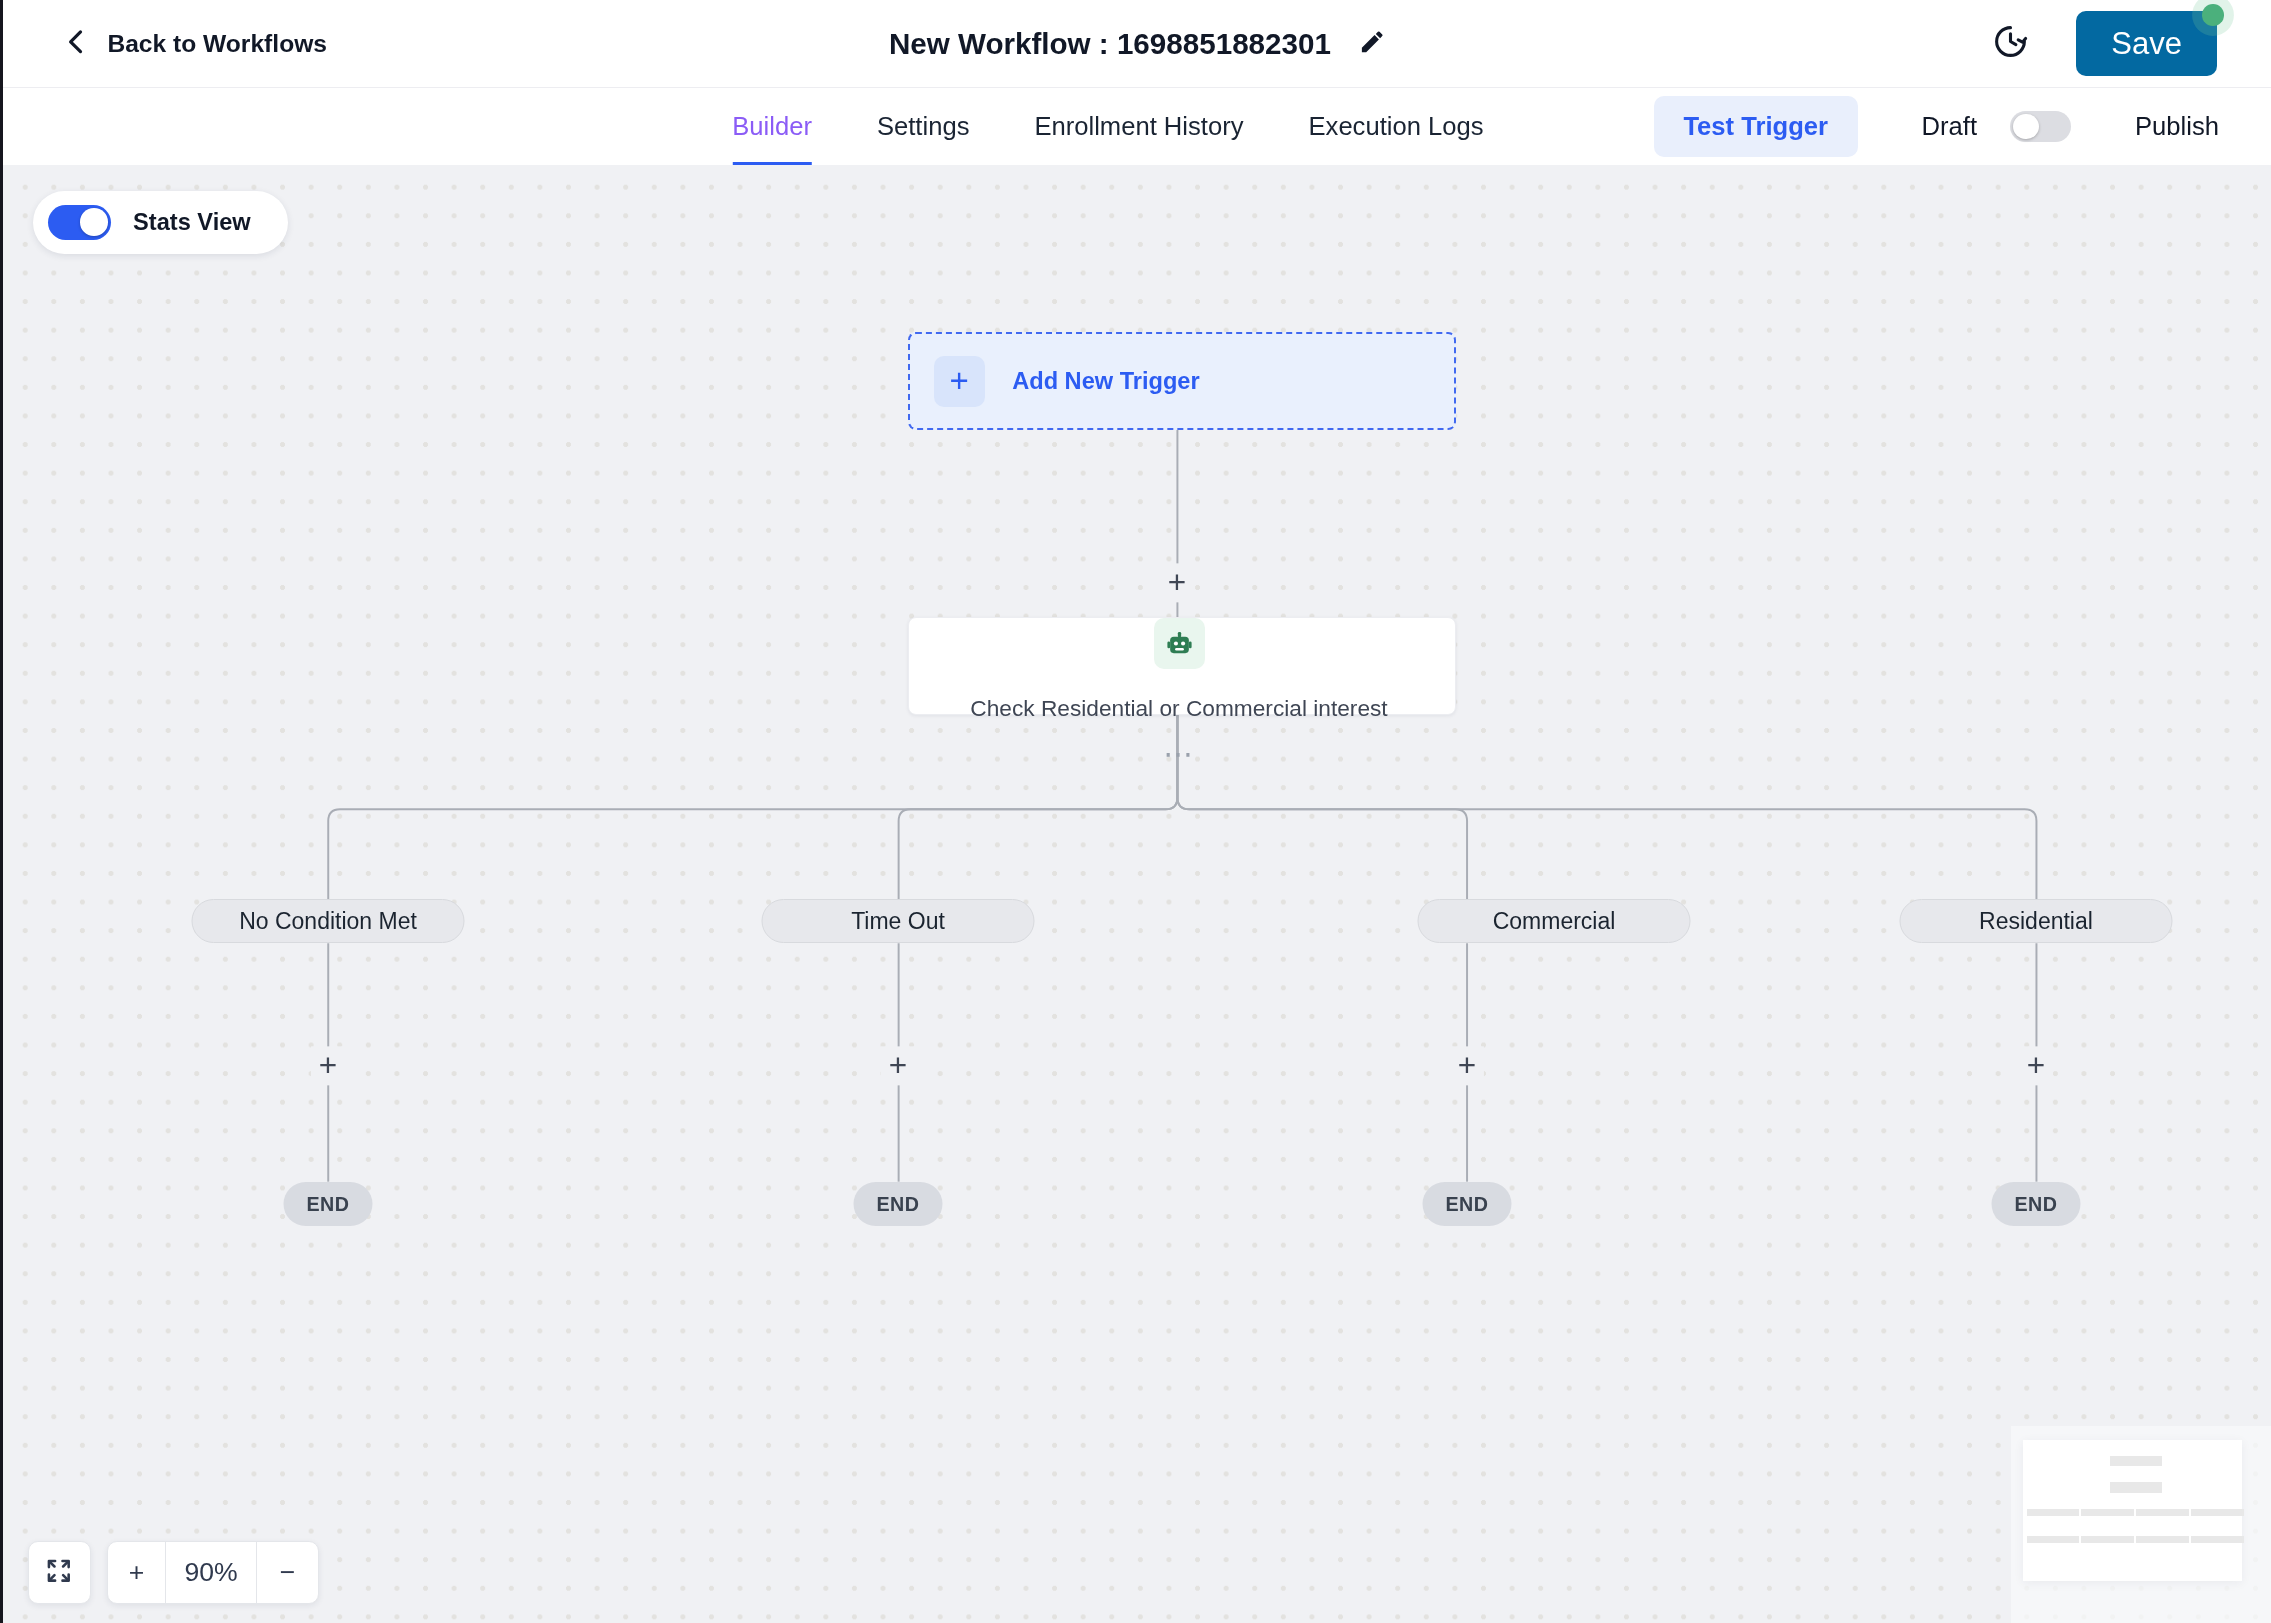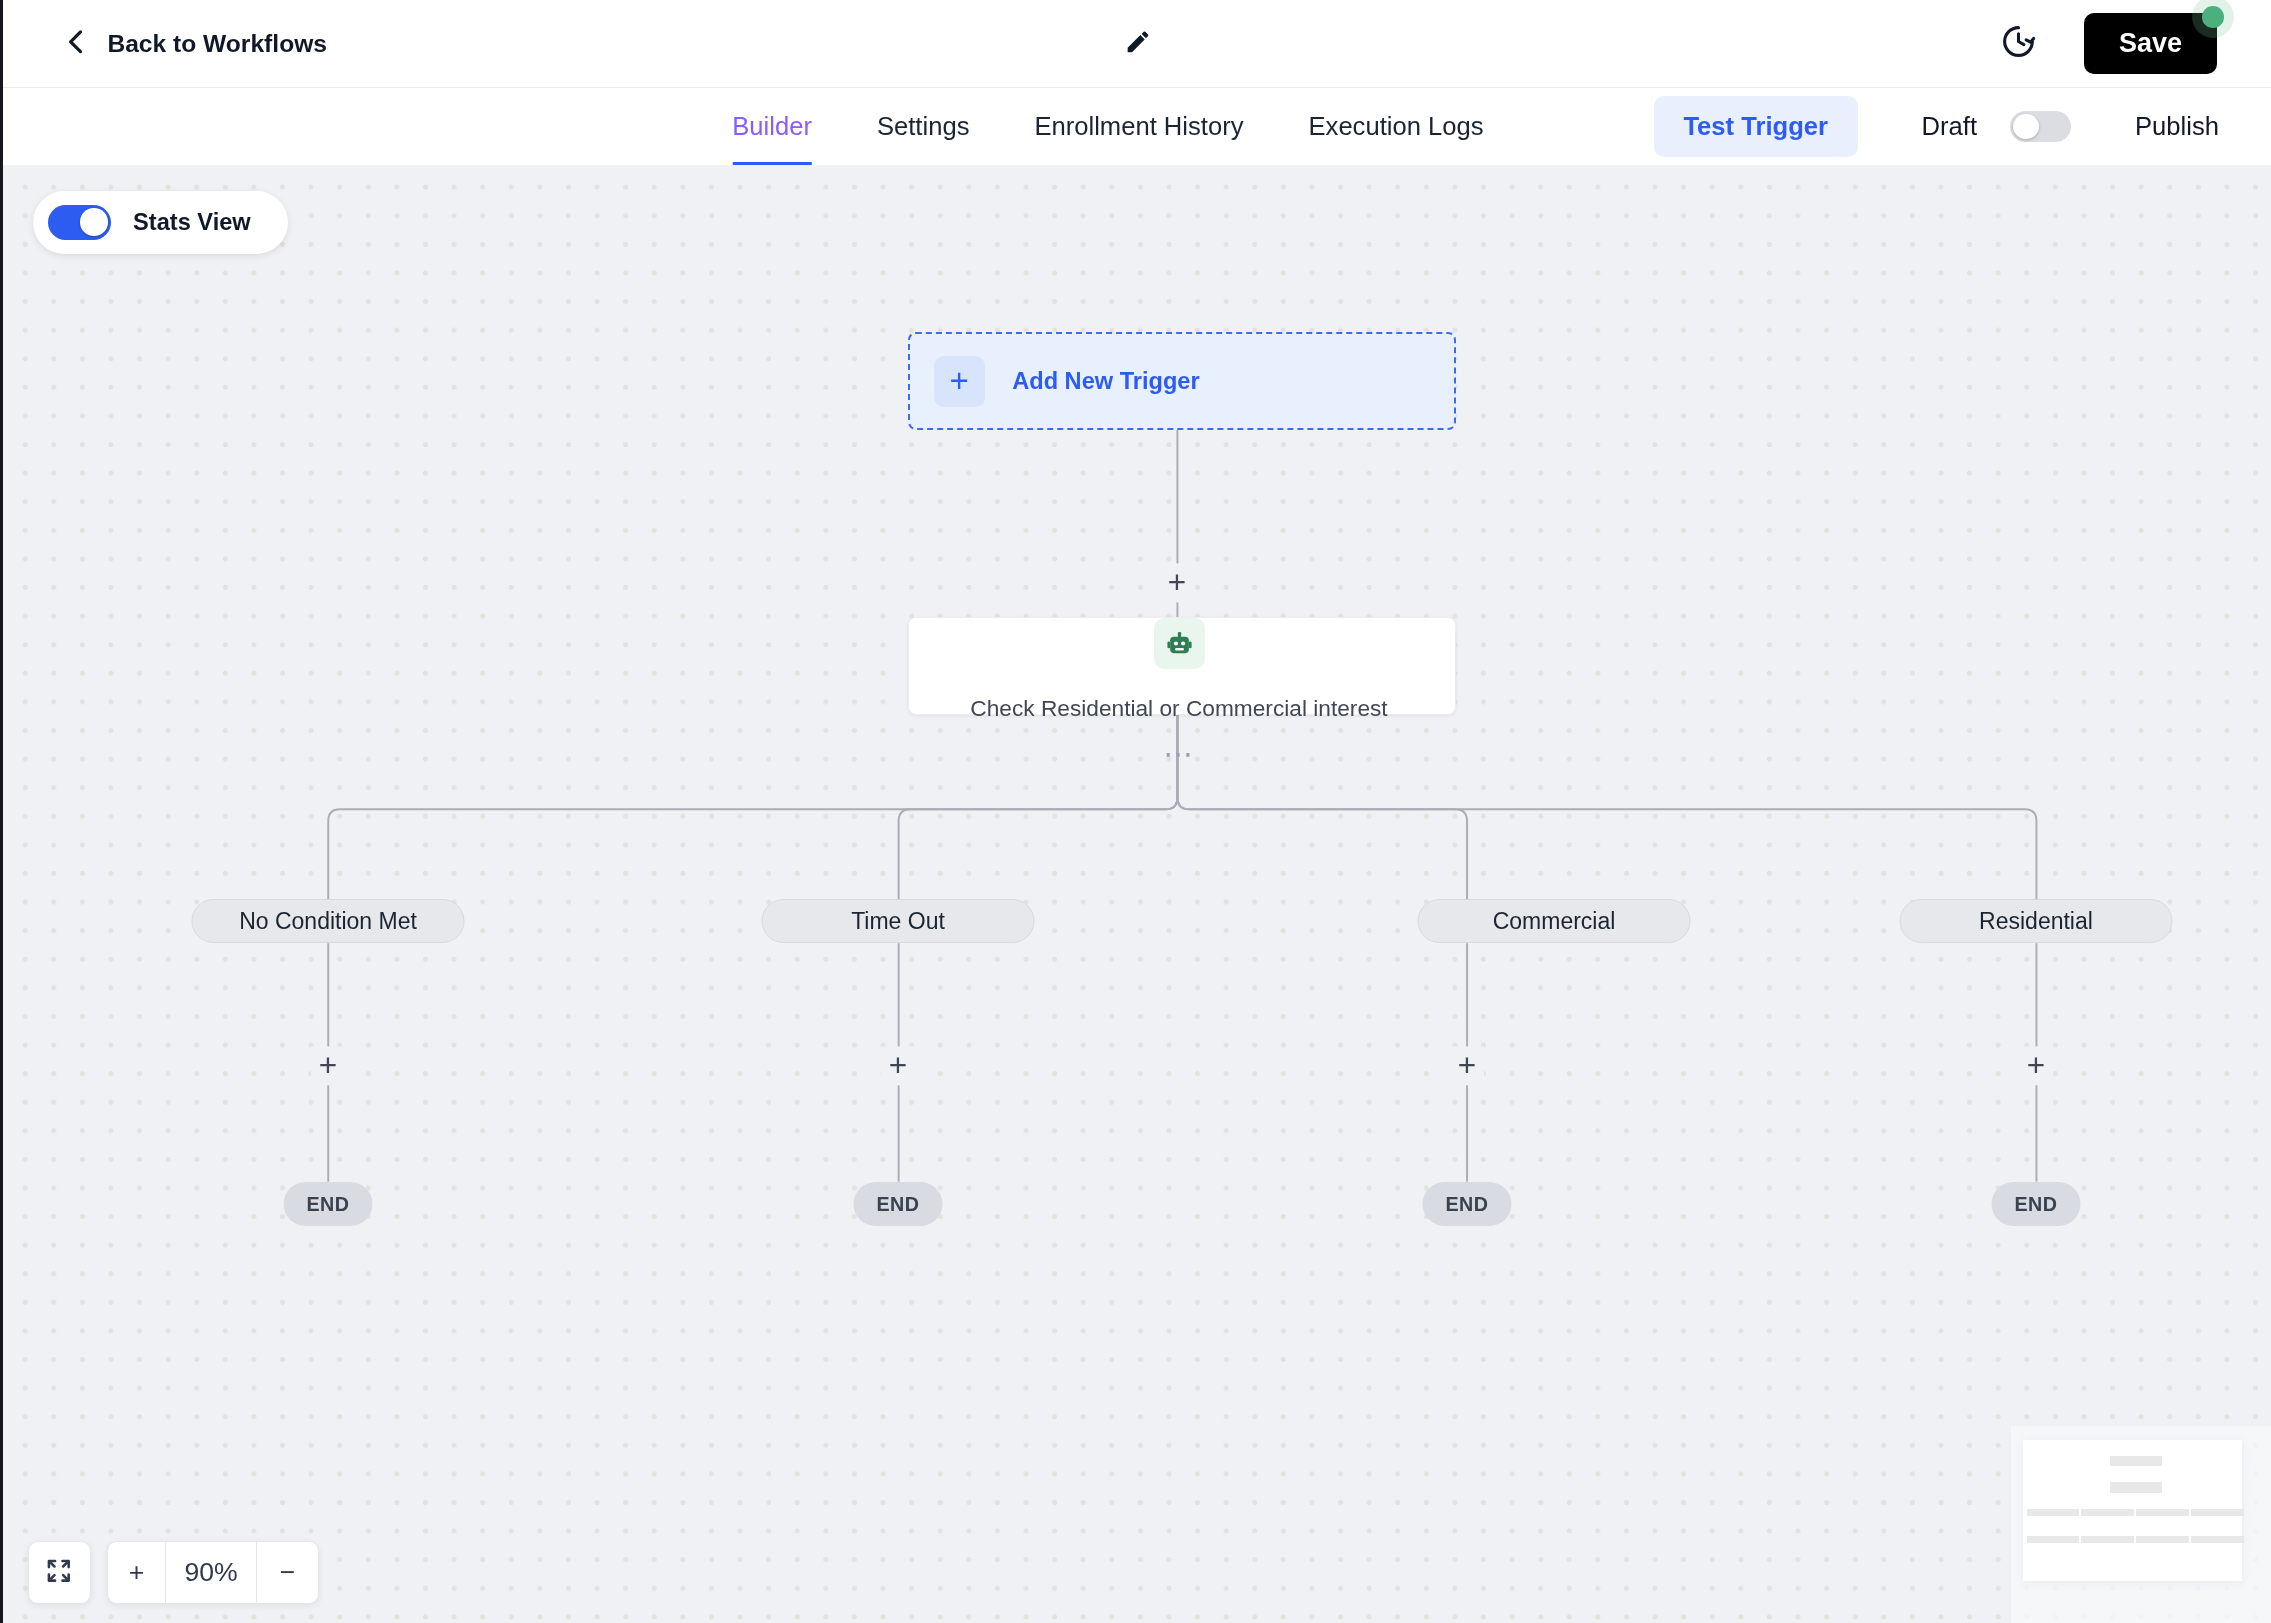--- a/index.html
+++ b/index.html
@@ -11,21 +11,21 @@
   .header { position:absolute; left:0; top:0; width:100%; height:88px; background:#fff;
             border-bottom:1px solid #ededf1; display:flex; align-items:center; }
   .back-btn { position:absolute; left:59px; display:flex; align-items:center; gap:15.8px; cursor:pointer; }
   .back-btn svg { width:29.6px; height:29.6px; }
   .back-label { font-size:24.6px; font-weight:700; color:#111827; }
   .title-wrap { position:absolute; left:50%; transform:translateX(-50%); display:flex; align-items:center; gap:27.6px; }
   .page-title { font-size:29.6px; font-weight:700; color:#111827; white-space:nowrap; }
   .pencil-btn svg { width:27.6px; height:27.6px; }
   .header-right { position:absolute; right:55px; display:flex; align-items:center; gap:47px; }
   .clock-btn svg { width:37px; height:37px; }
-  .save-btn { position:relative; background:#000000; color:#fff; font-size:27px; font-weight:700;
+  .save-btn { position:relative; background:#0369a1; color:#fff; font-size:31px; font-weight:400;
               border:none; border-radius:9.9px; padding:14.8px 35px; cursor:pointer; }
   .save-dot { position:absolute; right:-6.9px; top:-6.9px; width:21.7px; height:21.7px; border-radius:50%;
               background:#4bb07c; box-shadow:0 0 0 9.9px rgba(120,200,155,0.22); }
 
   
   .tabbar { position:absolute; left:0; top:88px; width:100%; height:78px; background:#fff;
             border-bottom:1px solid #e9eaee; }
   .tabs { position:absolute; left:50%; top:0; height:100%; transform:translateX(calc(-50% - 29.6px));
           display:flex; align-items:center; gap:65px; }
   .tab { font-size:25.6px; font-weight:500; color:#1a2433; height:100%; display:flex; align-items:center;
@@ -114,20 +114,21 @@
   <div class="header">
     <div class="back-btn">
       <span>
         <svg viewBox="0 0 24 24" fill="none" stroke="#111827" stroke-width="2.6" stroke-linecap="round" stroke-linejoin="round">
             <path d="M15 4 7 12l8 8"></path>
           </svg>
       </span>
       <span class="back-label">Back to Workflows</span>
     </div>
     <div class="title-wrap">
+      <span class="page-title">New Workflow : 1698851882301</span>
       <span class="pencil-btn">
         <span>
           <svg viewBox="0 0 24 24" fill="#111827">
               <path d="M3 17.25V21h3.75L17.81 9.94l-3.75-3.75L3 17.25zM20.71 7.04a1 1 0 0 0 0-1.41l-2.34-2.34a1 1 0 0 0-1.41 0l-1.83 1.83 3.75 3.75 1.83-1.83z"></path>
             </svg>
         </span>
       </span>
     </div>
     <div class="header-right">
       <span class="clock-btn">

